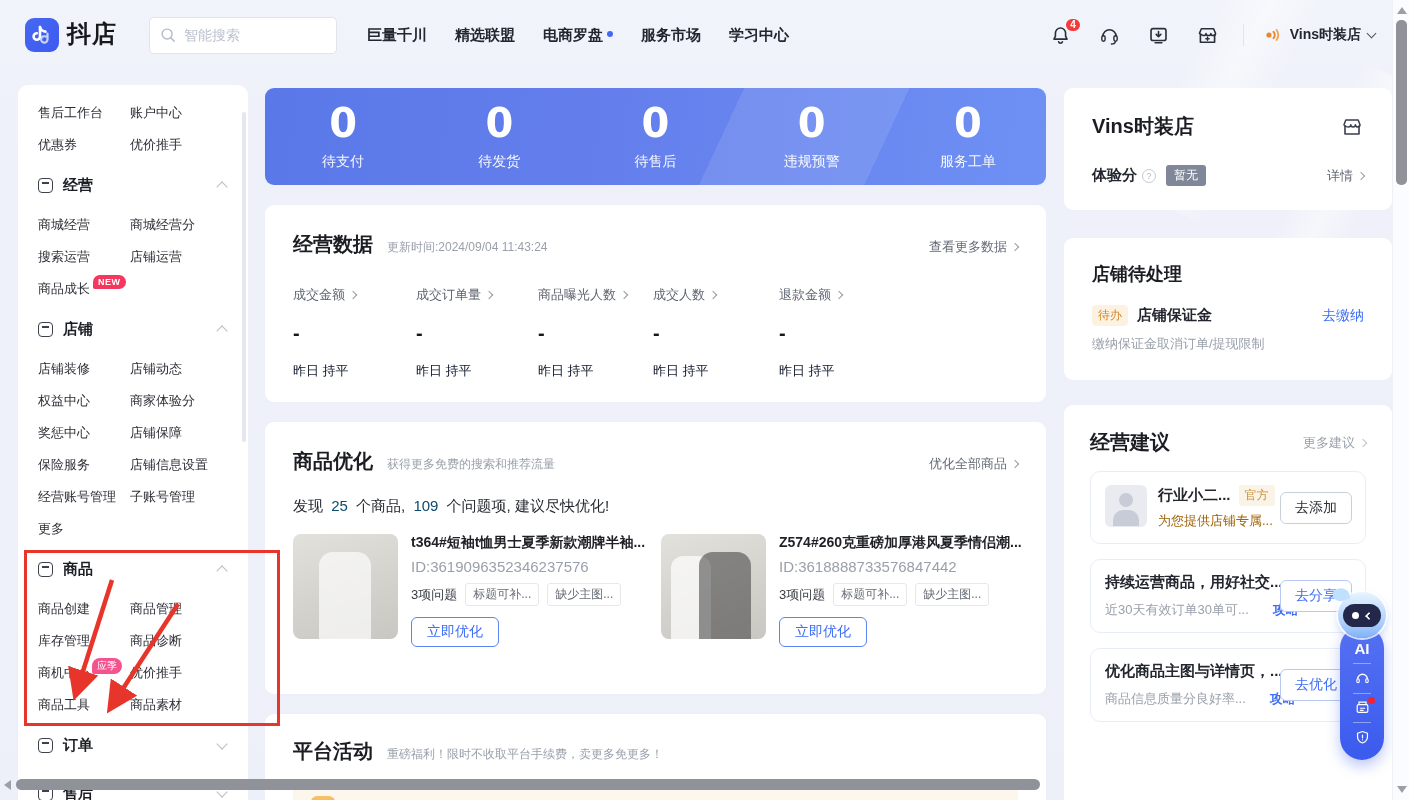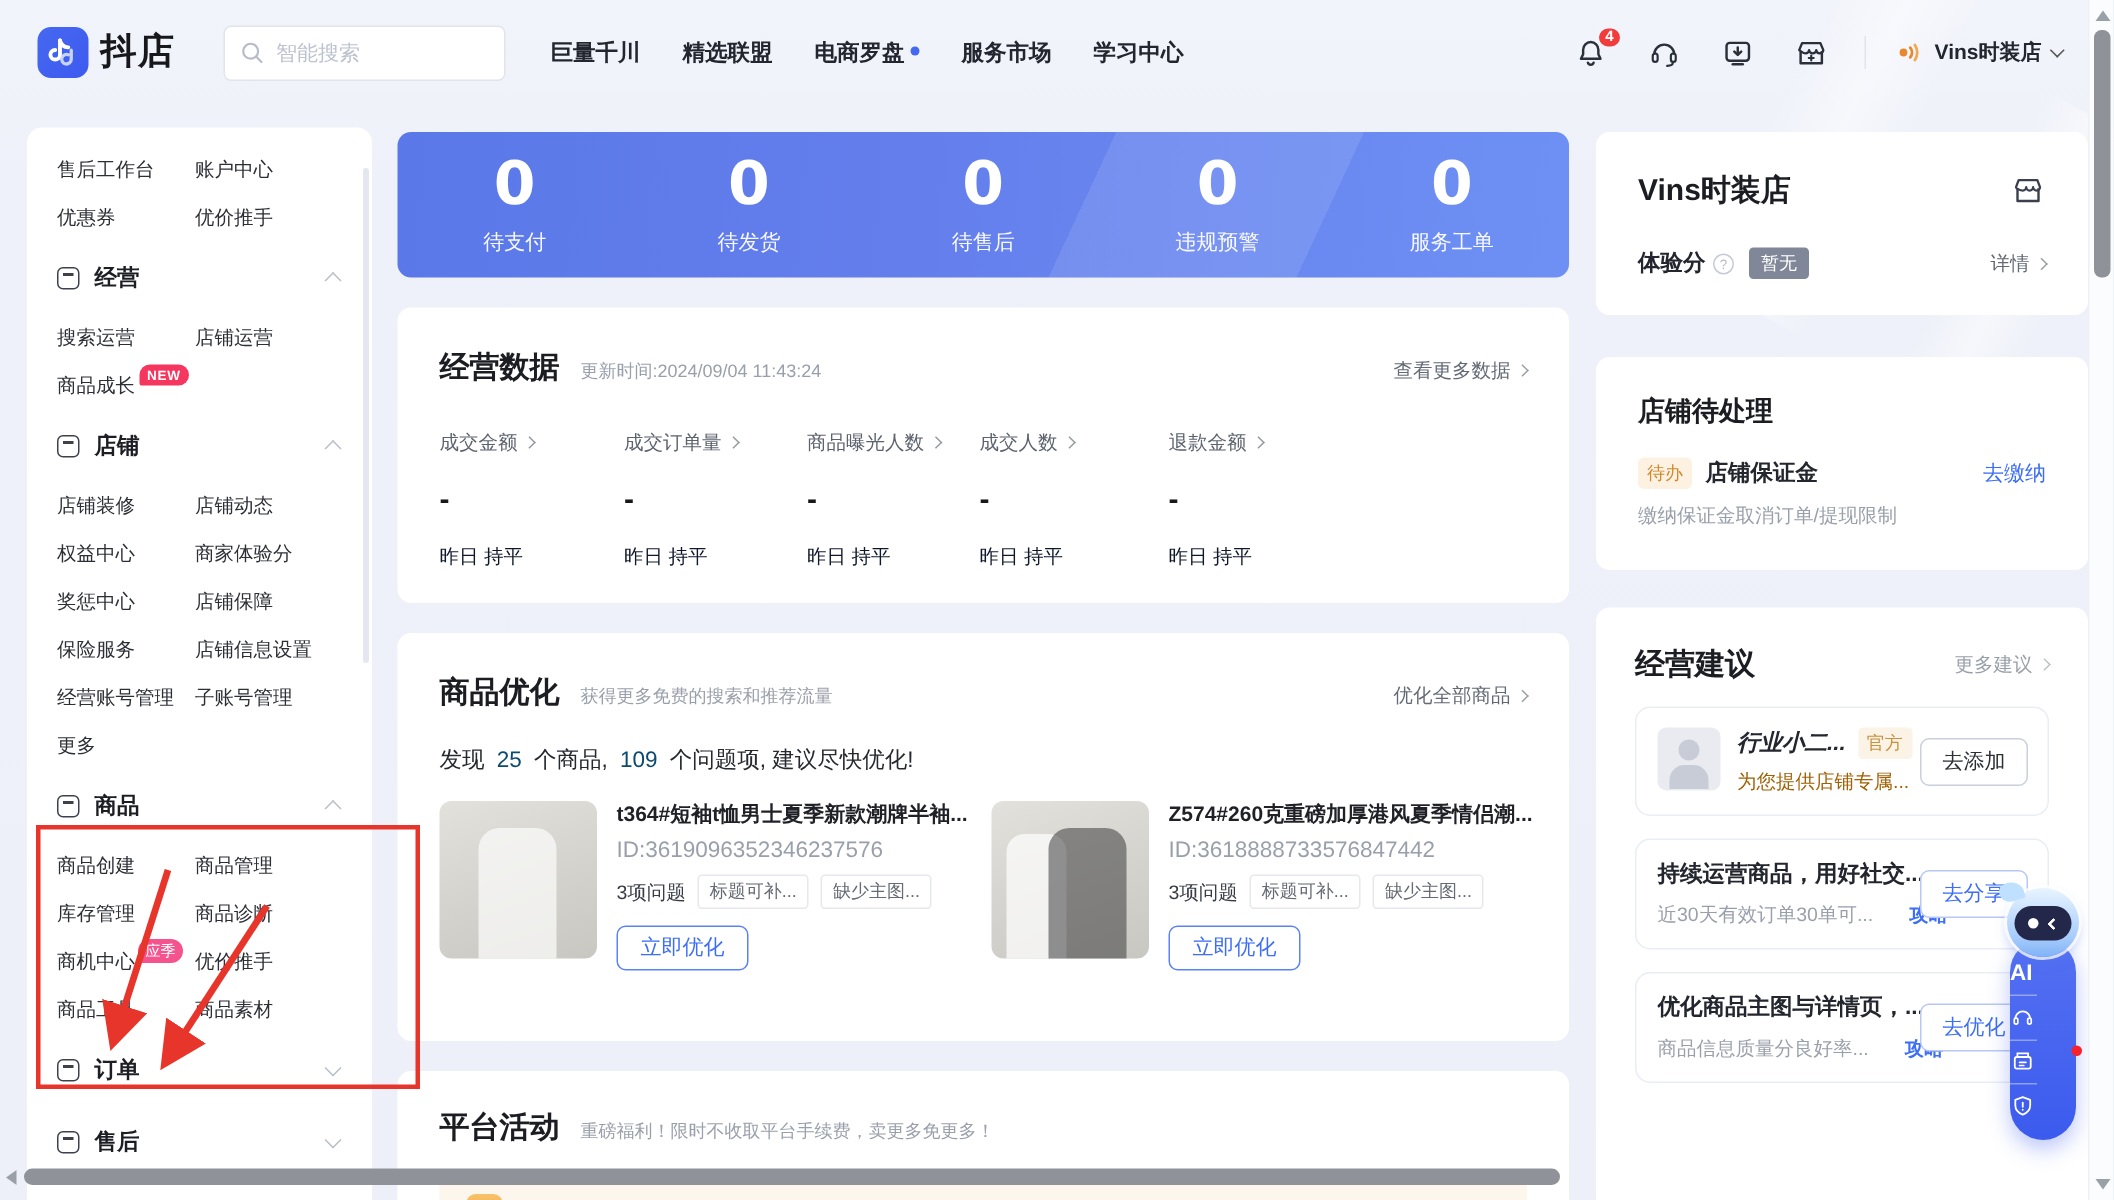--- a/index.html
+++ b/index.html
@@ -128,34 +128,34 @@
   .card-suggest { position:absolute; top:405px; left:0; right:0; height:420px; padding:24px 26px; }
   .sg-head { display:flex; align-items:center; }
   .sg-more { margin-left:auto; font-size:13px; color:#9aa0ab; cursor:pointer; display:flex; align-items:center; }
   .sg-card { position:relative; border:1px solid #e9edf5; border-radius:10px; padding:13px 14px; margin-top:15px; }
   .contact { display:flex; }
   .avatar { width:42px; height:42px; border-radius:6px; background:#e9ebf0; position:relative; flex:none; overflow:hidden; }
   .avatar::before { content:""; position:absolute; left:14px; top:8px; width:14px; height:14px; border-radius:50%; background:#c7ccd6; }
   .avatar::after { content:""; position:absolute; left:8px; top:25px; width:26px; height:16px; border-radius:10px 10px 0 0; background:#c7ccd6; }
   .contact-info { margin-left:11px; min-width:0; }
   .name-row { display:flex; align-items:center; }
-  .sg-name { font-size:15px; font-weight:700; color:#23262e; white-space:nowrap;font-style:italic; }
+  .sg-name { font-size:15px; font-weight:700; color:#23262e; white-space:nowrap; }
   .badge-official { background:#faf3e6; color:#c9923e; font-size:12px; padding:2px 6px; border-radius:3px; margin-left:8px; }
   .sg-desc { font-size:13px; color:#a16207; margin-top:6px; white-space:nowrap; overflow:hidden; text-overflow:ellipsis; max-width:160px; }
   .btn-ghost { position:absolute; right:13px; top:50%; transform:translateY(-50%); font-size:14px; color:#2c2f36; border:1px solid #c9cfdb; border-radius:6px; padding:6px 14px; background:#fff; cursor:pointer; white-space:nowrap; }
   .btn-ghost.blue { color:#3d6ef5; border-color:#b9c8f2; }
   .sg-title { font-size:15px; font-weight:700; color:#23262e; white-space:nowrap; overflow:hidden; text-overflow:ellipsis; max-width:205px; }
   .sg-sub { display:flex; align-items:center; margin-top:9px; }
   .sg-sub-text { font-size:13px; color:#9aa0ab; white-space:nowrap; overflow:hidden; text-overflow:ellipsis; max-width:150px; }
   .sg-link { font-size:13px; font-weight:700; color:#3d6ef5; margin-left:24px; cursor:pointer; }
 
   
   .float-panel { position:absolute; left:1340px; top:626px; width:44px; height:134px; border-radius:22px;
         background:linear-gradient(180deg,#5570f2,#3b5bee); box-shadow:0 6px 14px rgba(59,91,238,.35);
-        display:flex; flex-direction:column; justify-content:space-evenly; padding:8px 0; z-index:50; }
+        display:flex; flex-direction:column; align-items:center; justify-content:space-evenly; padding:8px 0; z-index:50; }
   .fp-ai { color:#fff; font-size:15px; font-weight:800; cursor:pointer; }
   .fp-div { width:18px; height:1px; background:rgba(255,255,255,.4); }
   .fp-item { position:relative; display:flex; cursor:pointer; }
   .red-dot { position:absolute; top:-2px; right:-4px; width:7px; height:7px; border-radius:50%; background:#f5222d; }
   .robot { position:absolute; left:1338px; top:592px; width:48px; height:46px; z-index:51; cursor:pointer; }
   .robot-ring { position:absolute; inset:0; border-radius:50%; background:linear-gradient(180deg,#e8f4ff 0%,#a9cdfb 70%,#7fb2f7 100%); box-shadow:0 0 0 2px rgba(255,255,255,.75), 0 4px 8px rgba(80,120,240,.35); }
   .robot-fin { position:absolute; left:-5px; top:-4px; width:16px; height:13px; border-radius:60% 100% 20% 80%; background:#bfe0ff; transform:rotate(-18deg); }
   .robot-face { position:absolute; left:5px; top:12px; width:38px; height:23px; border-radius:12px; background:#23284a; display:flex; align-items:center; justify-content:center; gap:7px; }
   .eye-a { width:7px; height:7px; border-radius:50%; background:#fff; }
   .eye-b { width:6px; height:6px; border-left:2px solid #fff; border-bottom:2px solid #fff; transform:rotate(45deg); border-radius:1px; }
@@ -257,20 +257,26 @@
       <span class="col-l">
           <span class="side-link">优惠券</span>
         </span>
       <span class="side-link">优价推手</span>
     </div>
 
     <div class="sec-head">
       <span class="sq-icon"></span>
       <span class="sec-title">经营</span>
       <span class="chev-up"></span>
+    </div>
+    <div class="side-row">
+      <span class="col-l">
+          <span class="side-link">商城经营</span>
+        </span>
+      <span class="side-link">商城经营分</span>
     </div>
     <div class="side-row">
       <span class="col-l">
           <span class="side-link">搜索运营</span>
         </span>
       <span class="side-link">店铺运营</span>
     </div>
     <div class="side-row">
       <span class="side-link">商品成长</span>
       <span class="badge-new">NEW</span>

